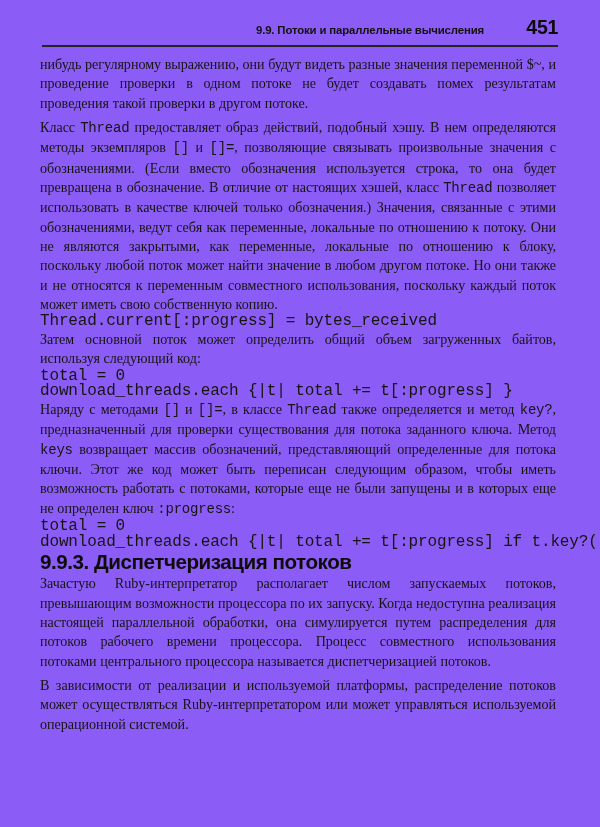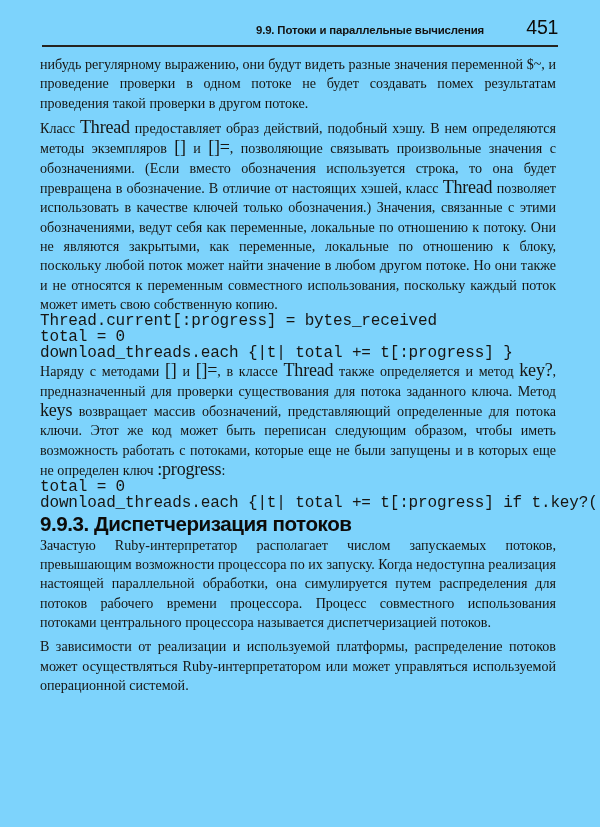--- a/index.html
+++ b/index.html
@@ -6,21 +6,21 @@
     margin: 0;
     padding: 0;
   }
   body {
     background: #ffffff;
   }
   .page {
     position: relative;
     width: 600px;
     height: 827px;
-    background: #7dd3fc;
+    background: #8b5cf6;
     overflow: hidden;
     box-sizing: border-box;
     font-family: "Liberation Serif", "DejaVu Serif", serif;
     color: #191714;
   }
 
   
   .runhead {
     position: absolute;
     left: 42px;
@@ -35,21 +35,21 @@
     font-family: "Liberation Sans", "DejaVu Sans", sans-serif;
     font-size: 11.4px;
     font-weight: 700;
     letter-spacing: -0.15px;
     color: #141210;
     white-space: nowrap;
   }
   .runhead-folio {
     font-family: "Liberation Sans", "DejaVu Sans", sans-serif;
     font-size: 19.5px;
-    font-weight: 400;
+    font-weight: 700;
     color: #0d0c0a;
     margin-left: 34px;
     width: 40px;
     text-align: right;
     letter-spacing: -0.3px;
   }
   .rule {
     position: absolute;
     left: 42px;
     width: 516px;
@@ -74,22 +74,22 @@
     text-align-last: left;
     color: #171512;
     letter-spacing: -0.02px;
     word-spacing: 0.1px;
     hyphens: manual;
   }
   p.body + p.body {
     margin-top: 5px;
   }
   .mono-in {
-    font-family: Liberation Serif, serif;
-    font-size: 18px;
+    font-family: Liberation Mono, monospace;
+    font-size: 14px;
     letter-spacing: -0.2px;
   }
 
   pre.code {
     margin: 0;
     font-family: "Liberation Mono", "DejaVu Sans Mono", monospace;
     font-size: 16px;
     line-height: 15.6px;
     color: #171512;
     white-space: pre;
@@ -122,20 +122,21 @@
 
   <div class="col">
 
     <p class="body">нибудь регулярному выражению, они будут видеть разные значения переменной $~, и проведение проверки в одном потоке не будет создавать помех результатам проведения такой проверки в другом потоке.</p>
 
     <p class="body"><span>Класс </span><span class="mono-in">Thread</span><span> предоставляет образ действий, подобный хэшу. В нем определяются методы экземпляров </span><span class="mono-in">[]</span><span> и </span><span class="mono-in">[]=</span><span>, позволяющие связывать произвольные значения с обозначениями. (Если вместо обозначения используется строка, то она будет превращена в обозначение. В отличие от настоящих хэшей, класс </span><span class="mono-in">Thread</span><span> позволяет использовать в качестве ключей только обозначения.) Значения, связанные с этими обозначениями, ведут себя как переменные, локальные по отношению к потоку. Они не являются закрытыми, как переменные, локальные по отношению к блоку, поскольку любой поток может найти значение в любом другом потоке. Но они также и не относятся к переменным совместного использования, поскольку каждый поток может иметь свою собственную копию.</span></p>
 
 
     <pre class="code gap-before-code">Thread.current[:progress] = bytes_received</pre>
 
+    <p class="body gap-after-code">Затем основной поток может определить общий объем загруженных байтов, используя следующий код:</p>
 
     <pre class="code gap-before-code">total = 0
 download_threads.each {|t| total += t[:progress] }</pre>
 
     <p class="body gap-after-code"><span>Наряду с методами </span><span class="mono-in">[]</span><span> и </span><span class="mono-in">[]=</span><span>, в классе </span><span class="mono-in">Thread</span><span> также определяется и метод </span><span class="mono-in">key?</span><span>, предназначенный для проверки существования для потока заданного ключа. Метод </span><span class="mono-in">keys</span><span> возвращает массив обозначений, представляющий определенные для потока ключи. Этот же код может быть переписан следующим образом, чтобы иметь возможность работать с потоками, которые еще не были запущены и в которых еще не определен ключ </span><span class="mono-in">:progress</span><span>:</span></p>
 
     <pre class="code gap-before-code">total = 0
 download_threads.each {|t| total += t[:progress] if t.key?(:progress)}</pre>
 
     <h2 class="section gap-before-h2">9.9.3. Диспетчеризация потоков</h2>

